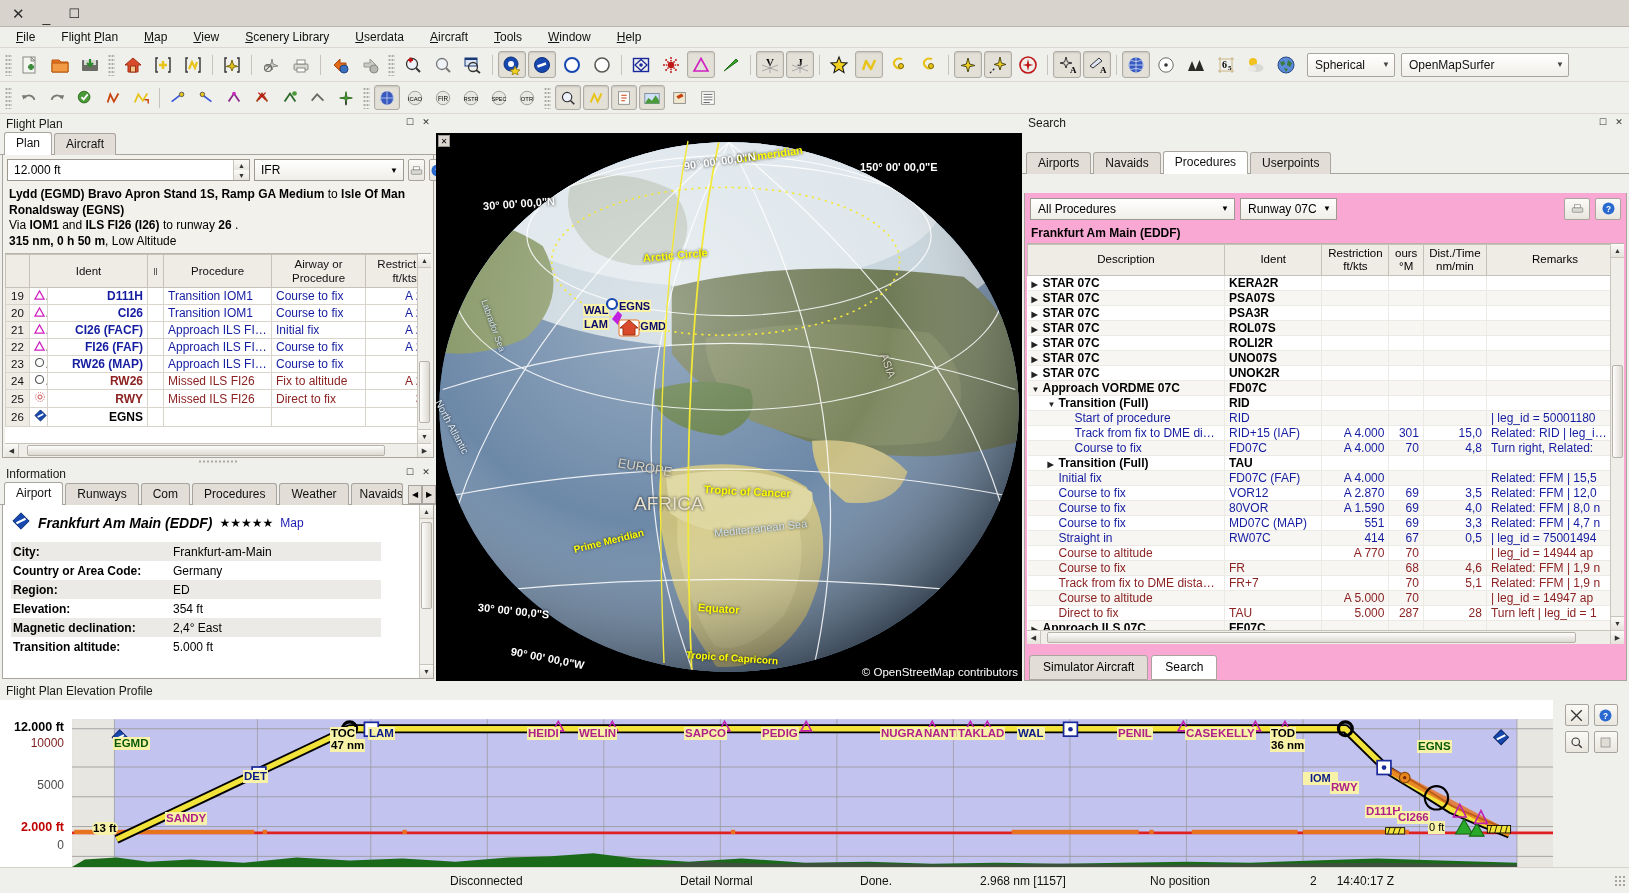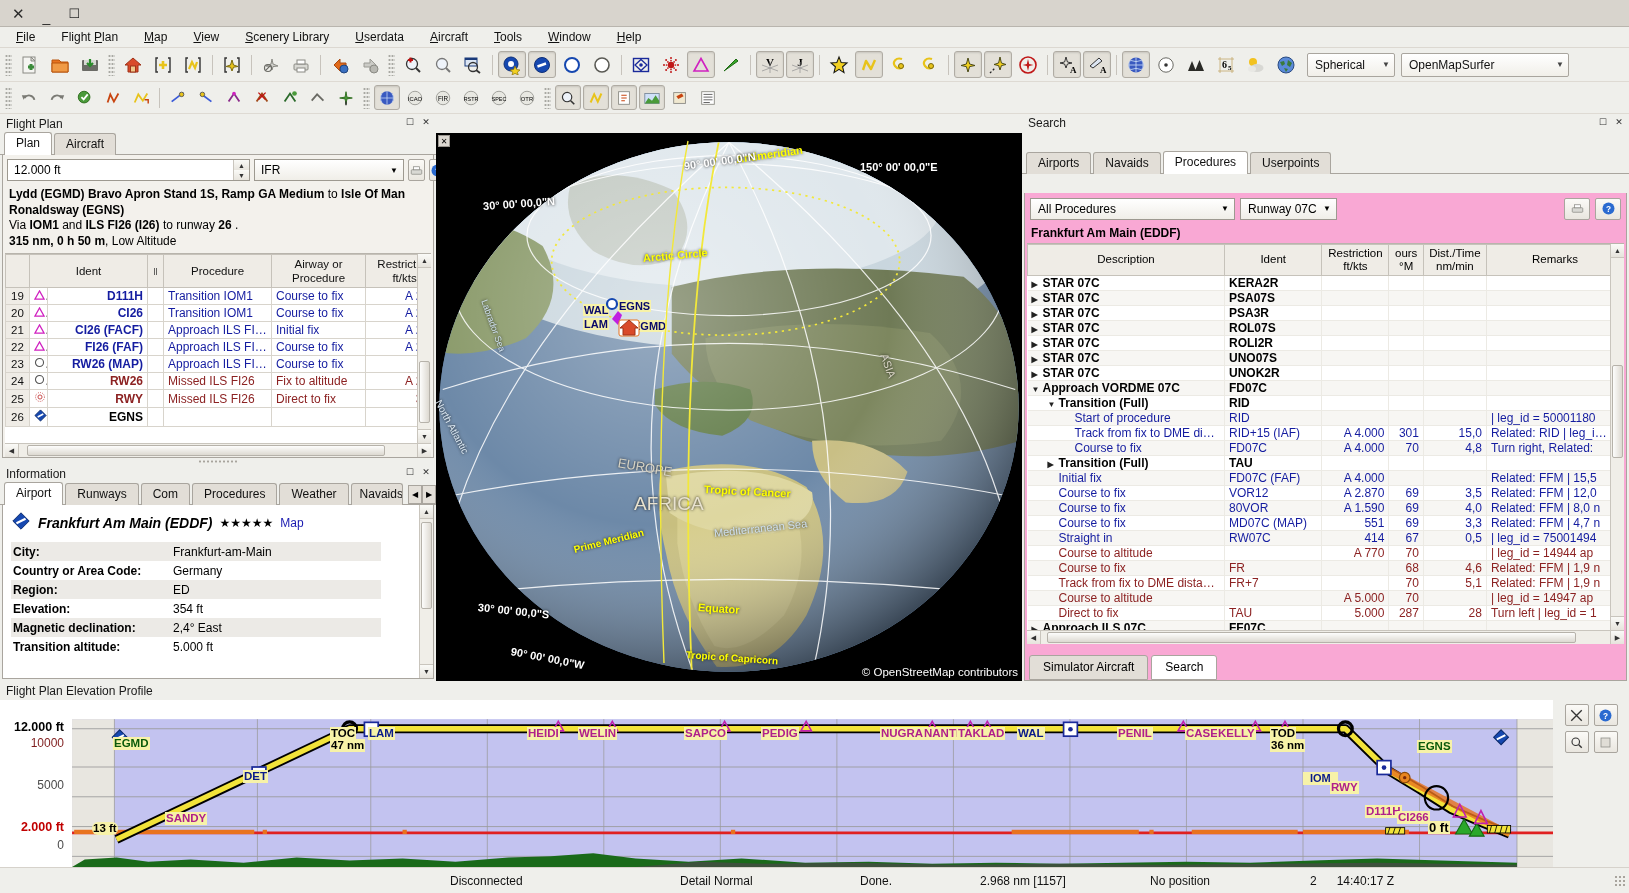--- a/index.html
+++ b/index.html
@@ -1414,21 +1414,21 @@
             <div style="position: absolute; left: 1017px; top: 27px; font-size: 11.5px; font-weight: bold; color: rgb(10, 26, 138); background: rgb(247, 242, 168); padding: 0px 1px; white-space: nowrap; line-height: 13px;">WAL</div>
             <div style="position: absolute; left: 1117px; top: 27px; font-size: 11.5px; font-weight: bold; color: rgb(176, 32, 138); background: rgb(247, 242, 168); padding: 0px 1px; white-space: nowrap; line-height: 13px;">PENIL</div>
             <div style="position: absolute; left: 1185px; top: 27px; font-size: 11.5px; font-weight: bold; color: rgb(176, 32, 138); background: rgb(247, 242, 168); padding: 0px 1px; white-space: nowrap; line-height: 13px;">CASEL</div>
             <div style="position: absolute; left: 1217px; top: 27px; font-size: 11.5px; font-weight: bold; color: rgb(176, 32, 138); background: rgb(247, 242, 168); padding: 0px 1px; white-space: nowrap; line-height: 13px;">KELLY</div>
             <div style="position: absolute; left: 1270px; top: 27px; font-size: 11.5px; font-weight: bold; color: rgb(0, 0, 0); background: rgb(247, 242, 168); padding: 0px 1px; white-space: nowrap; line-height: 13px;">TOD</div>
             <div style="position: absolute; left: 1270px; top: 39px; font-size: 11.5px; font-weight: bold; color: rgb(0, 0, 0); background: rgb(247, 242, 168); padding: 0px 1px; white-space: nowrap; line-height: 13px;">36 nm</div>
             <div style="position: absolute; left: 1303px; top: 65px; font-size: 11px; font-weight: bold; color: rgb(10, 26, 138); background: rgb(247, 242, 168); padding: 0px 7px; white-space: nowrap; line-height: 13px; margin-top: 7px;">IOM</div>
             <div style="position: absolute; left: 1330px; top: 81px; font-size: 11.5px; font-weight: bold; color: rgb(176, 32, 138); background: rgb(247, 242, 168); padding: 0px 1px; white-space: nowrap; line-height: 13px;">RWY</div>
             <div style="position: absolute; left: 1365px; top: 105px; font-size: 11.5px; font-weight: bold; color: rgb(176, 32, 138); background: rgb(247, 242, 168); padding: 0px 1px; white-space: nowrap; line-height: 13px;">D111H</div>
             <div style="position: absolute; left: 1397px; top: 111px; font-size: 11.5px; font-weight: bold; color: rgb(176, 32, 138); background: rgb(247, 242, 168); padding: 0px 1px; white-space: nowrap; line-height: 13px;">CI266</div>
-            <div style="position: absolute; left: 1428px; top: 121px; font-size: 13px; font-weight: bold; color: rgb(0, 0, 0); background: rgb(247, 242, 168); padding: 0px 1px; white-space: nowrap; line-height: 13px;">0 ft</div>
+            <div style="position: absolute; left: 1428px; top: 121px; font-size: 11px; font-weight: normal; color: rgb(0, 0, 0); background: rgb(247, 242, 168); padding: 0px 1px; white-space: nowrap; line-height: 13px;">0 ft</div>
             <div style="position: absolute; left: 1417px; top: 40px; font-size: 11.5px; font-weight: bold; color: rgb(10, 90, 10); background: rgb(247, 242, 168); padding: 0px 1px; white-space: nowrap; line-height: 13px;">EGNS</div>
             <div style="position: absolute; left: 92px; top: 122px; font-size: 11.5px; font-weight: bold; color: rgb(0, 0, 0); background: rgb(247, 242, 168); padding: 0px 1px; white-space: nowrap; line-height: 13px; border-radius: 6px;">13 ft</div>
             <div style="position: absolute; left: 165px; top: 112px; font-size: 11.5px; font-weight: bold; color: rgb(176, 32, 138); background: rgb(247, 242, 168); padding: 0px 1px; white-space: nowrap; line-height: 13px;">SANDY</div>
           </div>
       </div>
       <div class="prof-right">
         <div style="display:flex;flex-direction:column;gap:5px;">
           <div class="sqbtn">
             <svg width="15" height="15" viewBox="0 0 20 20">
                 <path d="M3 3 L17 17 M17 3 L3 17" stroke="#333" stroke-width="1.8"></path>

